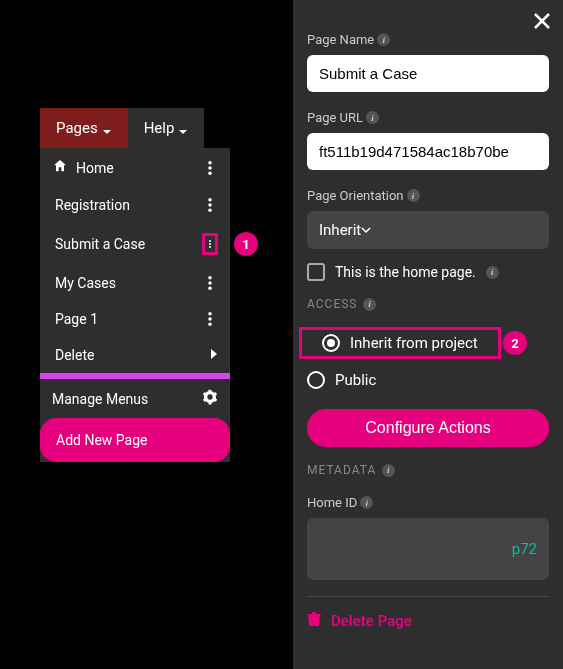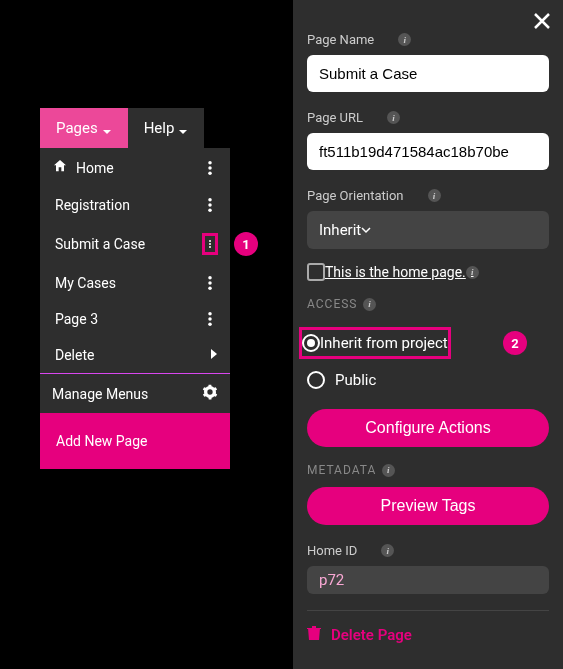--- a/index.html
+++ b/index.html
@@ -31,21 +31,21 @@
       padding: 0 16px;
       height: 40px;
       display: flex;
       align-items: center;
       color: #fff;
       font-size: 15px;
       cursor: pointer;
       gap: 4px;
     }
     .tab.active {
-      background: #ec4899;
+      background: #7f1d1d;
       padding-left: 16px;
     }
     .tab.inactive {
       background: #2e2e2e;
     }
     .chevron-down {
       width: 10px;
       height: 10px;
       display: inline-block;
     }
@@ -61,21 +61,21 @@
       display: flex;
       align-items: center;
       padding: 10px 12px;
       color: #fff;
       font-size: 14px;
       cursor: pointer;
       justify-content: space-between;
       position: relative;
     }
     .menu-item.divider-before {
-      border-top: 1px solid #d946ef;
+      border-top: 6px solid #d946ef;
     }
     .menu-item-left {
       display: flex;
       align-items: center;
       gap: 8px;
     }
     .menu-item.indent {
       padding-left: 15px;
     }
     .home-icon svg {
@@ -105,23 +105,24 @@
       fill: #fff;
     }
     .chevron-right svg {
       width: 8px;
       height: 12px;
       fill: #fff;
     }
     .add-page-btn {
       background: #e6007e;
       color: #fff;
-      padding: 20px 16px;
+      padding: 14px 16px;
       font-size: 14px;
       cursor: pointer;
+      border-radius: 16px;
     }
     .callout {
       position: absolute;
       width: 24px;
       height: 24px;
       background: #e6007e;
       border-radius: 50%;
       color: #fff;
       display: flex;
       align-items: center;
@@ -156,21 +157,21 @@
       height: 18px;
       fill: #fff;
     }
     .form-label {
       color: #ccc;
       font-size: 13px;
       margin-top: 18px;
       margin-bottom: 8px;
       display: flex;
       align-items: center;
-      gap: 24px;
+      gap: 3px;
     }
     .form-label:first-of-type {
       margin-top: 24px;
     }
     .info-icon {
       width: 13px;
       height: 13px;
       background: #555;
       border-radius: 50%;
       display: inline-flex;
@@ -206,31 +207,32 @@
     .select-chevron svg {
       width: 10px;
       height: 10px;
       fill: #fff;
     }
     .readonly-input {
       width: 100%;
       background: #444;
       border: none;
       border-radius: 6px;
-      padding: 5px 12px;
+      padding: 22px 12px;
       font-size: 15px;
-      color: #f9a8d4;
+      color: #14b8a6;
+      text-align: right;
     }
     .checkbox-row {
       display: flex;
       align-items: center;
+      gap: 10px;
       margin-top: 14px;
       color: #fff;
       font-size: 14px;
-      text-decoration: underline;
     }
     .checkbox {
       width: 18px;
       height: 18px;
       border: 2px solid #aaa;
       border-radius: 3px;
     }
     .section-header {
       color: #888;
       font-size: 12px;
@@ -261,24 +263,25 @@
     }
     .radio.selected::after {
       content: '';
       width: 8px;
       height: 8px;
       background: #fff;
       border-radius: 50%;
     }
     .radio-highlight {
       border: 3px solid #e6007e;
-      padding: 4px 0;
+      padding: 4px 20px;
       margin-left: -8px;
       display: inline-flex;
       align-items: center;
+      gap: 10px;
     }
     .callout-2 {
       left: 196px;
     }
     .action-btn {
       width: 100%;
       background: #e6007e;
       color: #fff;
       border: none;
       border-radius: 20px;
@@ -375,21 +378,21 @@
       <span class="kebab-icon">
         <svg viewBox="0 0 4 16">
             <circle cx="2" cy="2" r="2"></circle>
             <circle cx="2" cy="8" r="2"></circle>
             <circle cx="2" cy="14" r="2"></circle>
           </svg>
       </span>
     </div>
 
     <div class="menu-item indent">
-      <span>Page 3</span>
+      <span>Page 1</span>
       <span class="kebab-icon">
         <svg viewBox="0 0 4 16">
             <circle cx="2" cy="2" r="2"></circle>
             <circle cx="2" cy="8" r="2"></circle>
             <circle cx="2" cy="14" r="2"></circle>
           </svg>
       </span>
     </div>
 
     <div class="menu-item indent">
@@ -471,21 +474,20 @@
     <span>Public</span>
   </div>
   
   <button class="action-btn">Configure Actions</button>
   
   <div class="section-header">
     <span>METADATA</span>
     <span class="info-icon">i</span>
   </div>
   
-  <button class="action-btn" style="margin-top:0">Preview Tags</button>
   
   <div class="form-label">
     <span>Home ID</span>
     <span class="info-icon">i</span>
   </div>
   <div class="readonly-input">p72</div>
   
   <div class="delete-row">
     <span class="trash-icon">
       <svg viewBox="0 0 14 16">

